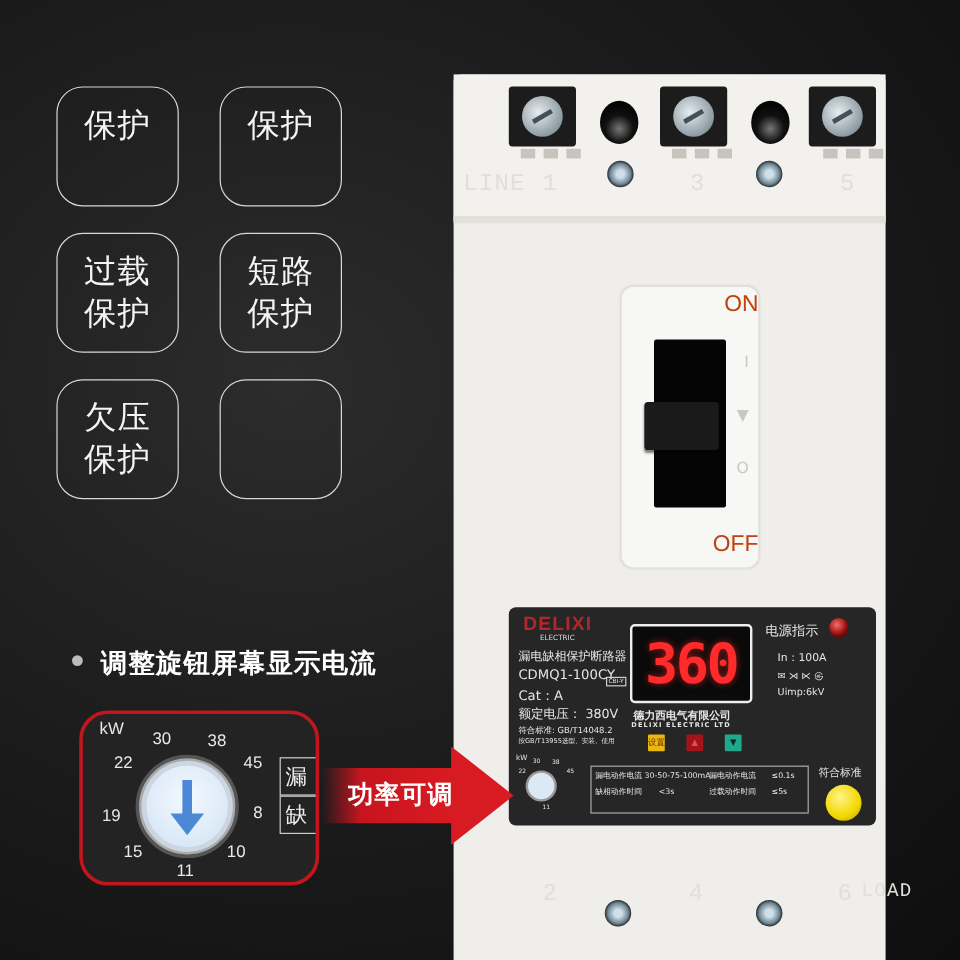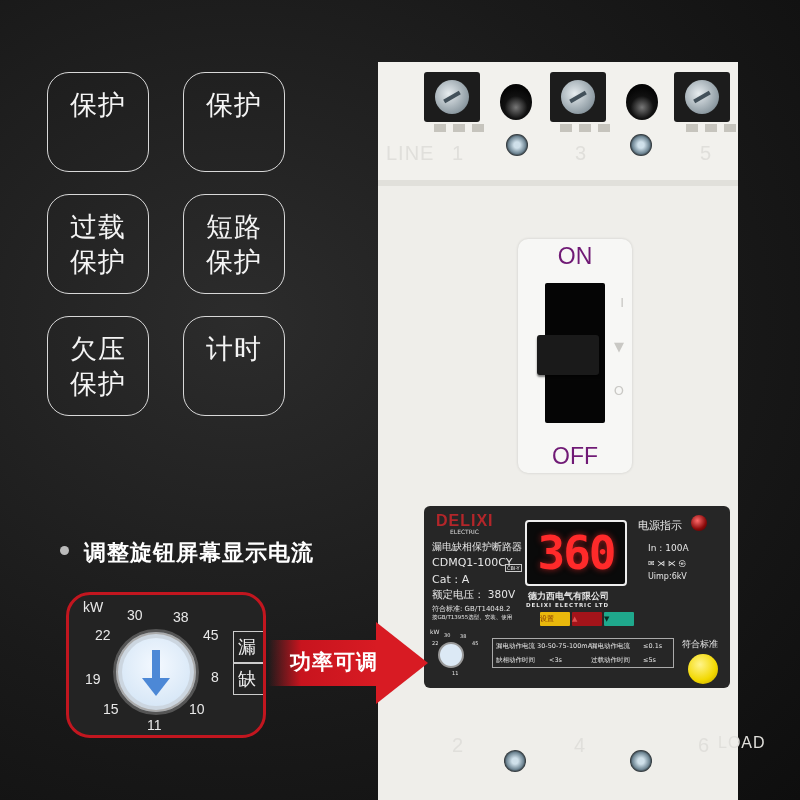--- a/index.html
+++ b/index.html
@@ -8,37 +8,37 @@
 .feature{position:absolute;width:102px;height:100px;border:1.5px solid #d8d8d8;border-radius:22px;color:#f4f4f4;font-size:27px;line-height:35px;text-align:center;padding-top:14px;letter-spacing:1px}
 .device{position:absolute;left:378px;top:62px;width:360px;height:738px;background:#efeeea;border-radius:6px 6px 0 0}
 .dev-top{position:absolute;left:0;top:0;width:360px;height:122px;background:#f2f1ed}
 .terminal{position:absolute;top:10px;width:56px;height:50px;background:#1c1c1c;border-radius:3px}
 .screw{position:absolute;width:34px;height:34px;border-radius:50%;background:radial-gradient(circle at 40% 40%,#e6ecef,#8d9aa2 70%,#4b565c);left:11px;top:8px}
 .screw:after{content:"";position:absolute;left:8px;top:15px;width:18px;height:4px;background:#42505a;transform:rotate(-30deg)}
 .hole{position:absolute;top:22px;width:32px;height:36px;border-radius:50%;background:radial-gradient(circle at 50% 65%,#777 0%,#111 40%,#050505 70%)}
 .smallscrew{position:absolute;width:22px;height:22px;border-radius:50%;background:radial-gradient(circle,#cfe0ea 20%,#6f8694 55%,#111 75%)}
 .slots{position:absolute;top:62px;height:8px;display:flex;gap:7px}
 .slots span{width:12px;height:8px;background:#c6c4bd}
-.lbl{position:absolute;color:#e0dfdb;font-family:Liberation Sans, sans-serif;font-size:20px;letter-spacing:1px}
+.lbl{position:absolute;color:#e0dfdb;font-family:Liberation Mono, monospace;font-size:20px;letter-spacing:1px}
 .band{position:absolute;left:0;top:118px;width:360px;height:6px;background:#e1e0db}
 .toggle-frame{position:absolute;left:140px;top:177px;width:114px;height:234px;background:#f7f7f5;border-radius:10px;box-shadow:0 0 3px rgba(0,0,0,.15)}
 .toggle-window{position:absolute;left:27px;top:44px;width:60px;height:140px;background:#050505;border-radius:2px}
 .toggle-lever{position:absolute;left:-8px;top:52px;width:62px;height:40px;background:#1a1a1a;border-radius:3px;box-shadow:0 2px 2px rgba(0,0,0,.5)}
-.onoff{position:absolute;left:0;width:100%;text-align:center;color:#701a75;font-family:"Liberation Sans",sans-serif;font-size:23px}
+.onoff{position:absolute;left:0;width:100%;text-align:right;color:#c2410c;font-family:"Liberation Sans",sans-serif;font-size:19px}
 .mark{position:absolute;right:8px;color:#c9c8c4;font-size:13px}
 .panel{position:absolute;left:46px;top:444px;width:306px;height:182px;background:#262626;border-radius:6px;color:#e6e6e6}
 .brand{position:absolute;left:12px;top:6px;color:#b3262a;font-weight:bold;font-size:16px;font-family:"Liberation Sans",sans-serif;letter-spacing:1px}
 .brand-sub{position:absolute;left:26px;top:22px;font-size:6px;color:#ddd}
 .pt{position:absolute;font-size:10px;color:#e6e6e6;white-space:nowrap}
 .display{position:absolute;left:101px;top:14px;width:102px;height:66px;border:2px solid #eee;border-radius:4px;background:#0a0a0a;display:flex;align-items:center;justify-content:center}
 .digits{color:#ff2a2a;font-family:"DejaVu Sans Mono",monospace;font-weight:bold;font-size:46px;letter-spacing:-2px;text-shadow:0 0 6px rgba(255,40,40,.6)}
-.btn{position:absolute;width:30px;height:14px;font-size:7px;line-height:14px;border-radius:1px}
+.btn{position:absolute;width:14px;height:14px;font-size:7px;text-align:center;line-height:14px;border-radius:1px}
 .led{position:absolute;left:267px;top:9px;width:16px;height:16px;border-radius:50%;background:radial-gradient(circle at 40% 35%,#ff6a6a,#8a0a0a 60%,#300)}
 .test-btn{position:absolute;left:264px;top:148px;width:30px;height:30px;border-radius:50%;background:radial-gradient(circle at 40% 35%,#fff48a,#f2d800 60%,#b99d00)}
-.spec{position:absolute;left:68px;top:132px;width:182px;height:30px;border:1px solid #aaa;font-size:6.5px}
+.spec{position:absolute;left:68px;top:132px;width:182px;height:40px;border:1px solid #aaa;font-size:6.5px}
 .spec div{position:absolute;white-space:nowrap}
 .knob{position:absolute;width:26px;height:26px;border-radius:50%;background:#dce9f5;border:2px solid #999}
 .headline{position:absolute;left:58px;top:538px;color:#fff;font-size:22px;font-weight:bold;letter-spacing:1px}
 .bullet{position:absolute;left:60px;top:546px;width:9px;height:9px;border-radius:50%;background:#bbb}
 .zoom-box{position:absolute;left:66px;top:592px;width:200px;height:146px;border:3px solid #c2161f;border-radius:24px;background:#232323;overflow:hidden}
 .kw{position:absolute;color:#e8e8e8;font-size:14px;font-family:"Liberation Sans",sans-serif}
 .bigknob{position:absolute;left:44px;top:34px;width:86px;height:86px;border-radius:50%;background:#ccd6e0;border:3px solid #555;box-shadow:0 0 0 2px #aaa inset}
 .bigknob-inner{position:absolute;left:6px;top:6px;width:68px;height:68px;border-radius:50%;background:radial-gradient(circle at 50% 40%,#f4f9ff,#cfe2f4)}
 .arrow-shaft{position:absolute;left:30px;top:12px;width:8px;height:30px;background:#4c88d6}
 .arrow-head{position:absolute;left:20px;top:40px;width:0;height:0;border-left:14px solid transparent;border-right:14px solid transparent;border-top:18px solid #4c88d6}
@@ -65,21 +65,20 @@
   </div>
 <div class="feature" style="left:183px;top:194px">
     <div>短路</div>
     <div>保护</div>
   </div>
 <div class="feature" style="left:47px;top:316px">
     <div>欠压</div>
     <div>保护</div>
   </div>
 <div class="feature" style="left:183px;top:316px">
-    <div>计时</div>
   </div>
 
 <div class="bullet"></div>
 <div class="headline" style="left:84px">调整旋钮屏幕显示电流</div>
 
 <div class="zoom-box">
   <div class="kw" style="left:14px;top:4px">kW</div>
   <div class="kw" style="left:58px;top:12px">30</div>
   <div class="kw" style="left:104px;top:14px">38</div>
   <div class="kw" style="left:26px;top:32px">22</div>

